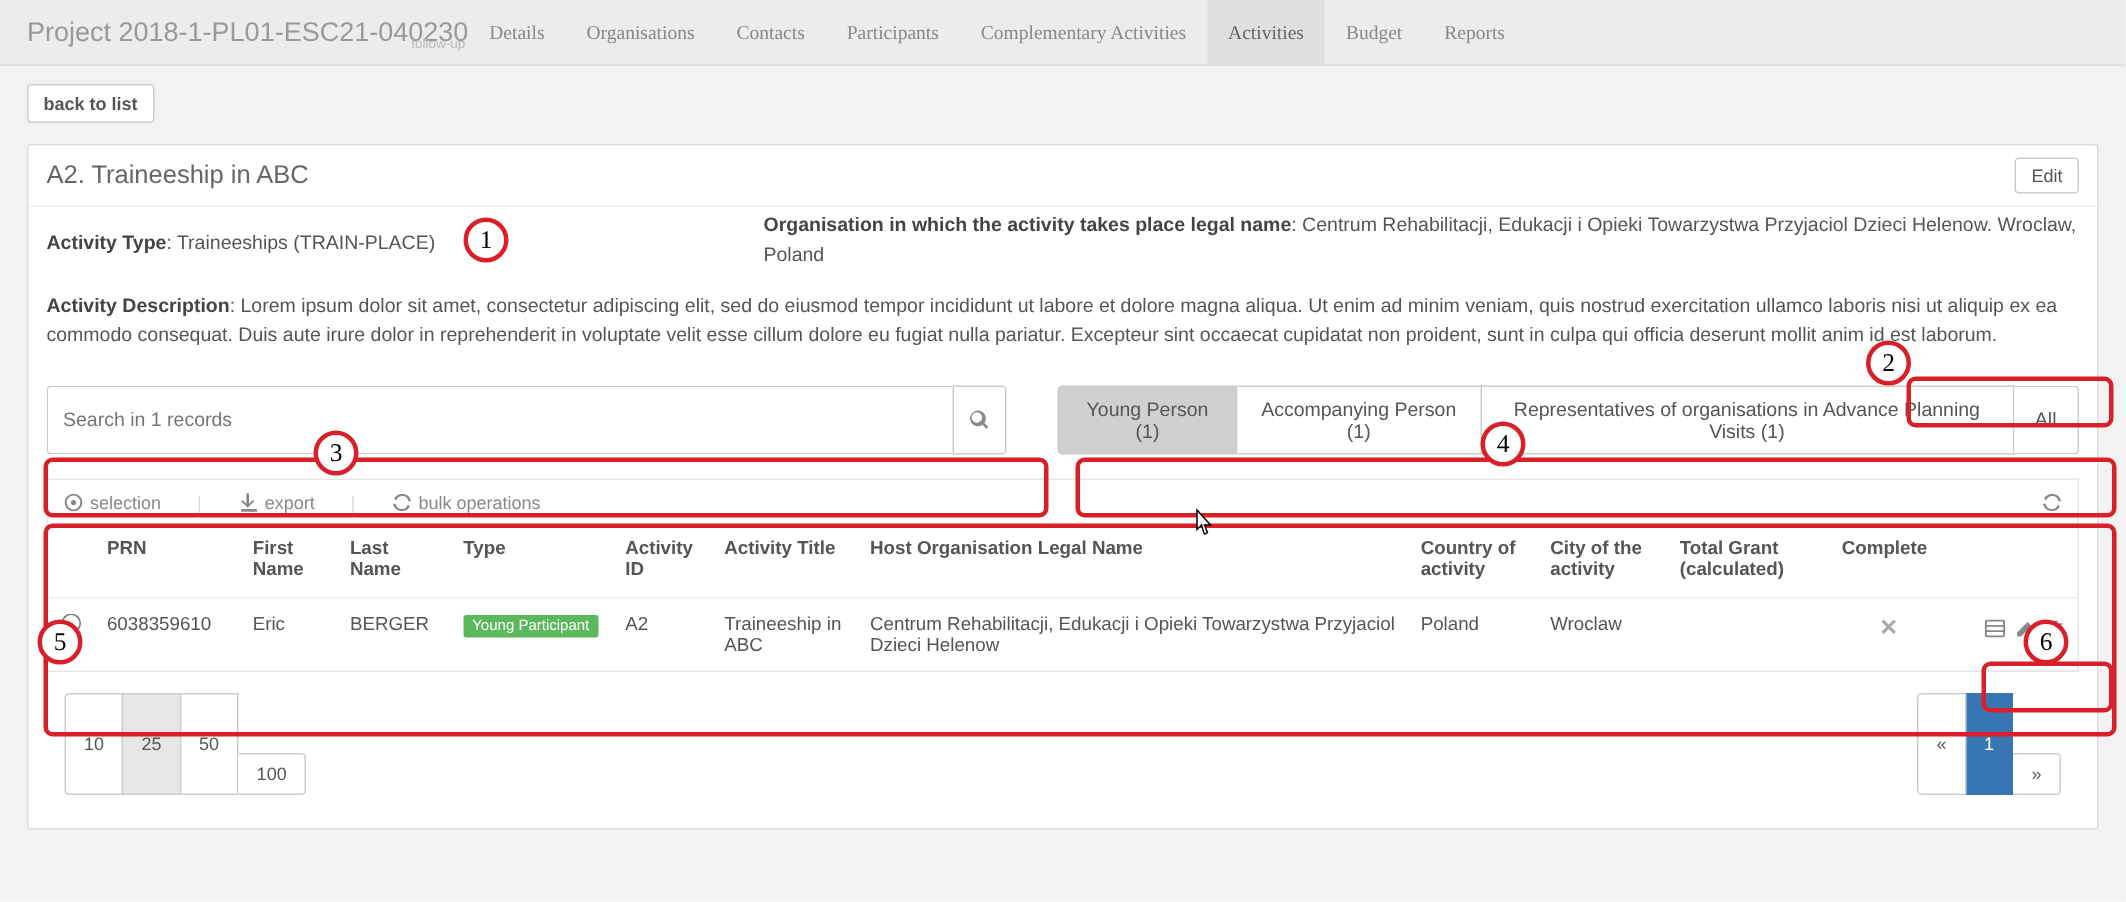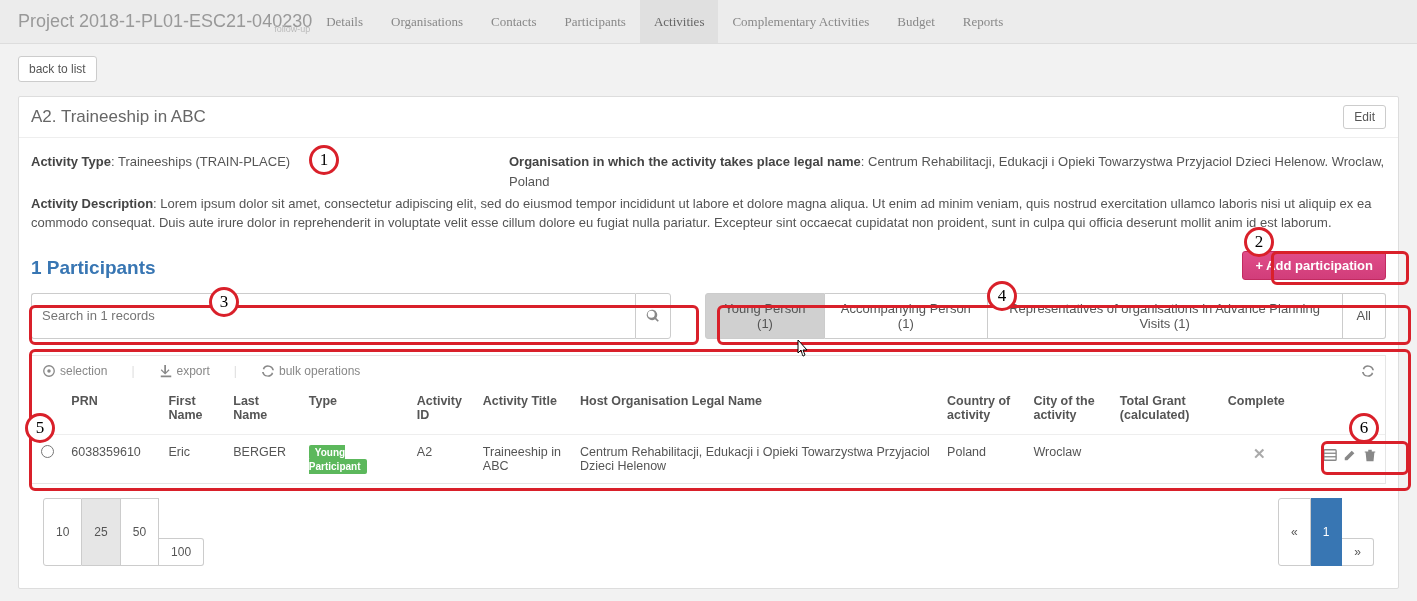--- a/index.html
+++ b/index.html
@@ -8,31 +8,31 @@
   
   .navbar { background: #ececec; border-bottom: 1px solid #ddd; display: flex; align-items: center; height: 44px; padding: 0 18px; }
   .navbar .title { font-size: 18px; color: #999; position: relative; }
   .navbar .subtitle { font-size: 9px; color: #bbb; position:absolute; right:2px; bottom:-2px;}
   .nav-tabs { display: flex; height: 100%; }
   .nav-tab { padding: 0 14px; display: flex; align-items: center; color: #888; cursor: pointer; font-size: 13px; font-family: Liberation Serif, serif; }
   .nav-tab.active { background: #e0e0e0; color: #666; }
   
   
   .page-body { padding: 12px 18px; }
-  .back-btn { background: #fff; border: 1px solid #ccc; border-radius: 3px; padding: 5px 10px; font-size: 12px; color: #555; cursor: pointer; }
+  .back-btn { background: #fff; border: 1px solid #ccc; border-radius: 3px; padding: 5px 10px; font-size: 12px; color: #555; cursor: pointer; font-weight: bold; }
   
   .panel { background: #fff; border: 1px solid #ddd; border-radius: 2px; margin-top: 14px; padding: 0; position: relative; }
   .panel-head { display: flex; justify-content: space-between; align-items: center; padding: 8px 12px; border-bottom: 1px solid #eee; }
   .panel-title { font-size: 17px; color: #666; font-weight: normal; }
   .edit-btn { background: #fff; border: 1px solid #ccc; border-radius: 3px; padding: 4px 10px; font-size: 12px; cursor: pointer; color:#555;}
   
   .info-block { padding: 14px 12px 18px 12px; position: relative; }
   .info-row { margin-bottom: 6px; font-size: 13px; color: #555; line-height: 1.5; }
   .info-row b { font-weight: bold; color: #444; }
-  .org-right { position: absolute; top: 14px; left: 490px; right: 12px; }
+  .org-right { position: absolute; top: 2px; left: 490px; right: 12px; }
   
   .section-title { font-size: 19px; font-weight: bold; color: #3876b3; padding: 0 12px; margin-bottom: 14px; }
   
   .add-btn-wrap { position: absolute; right: 12px; top: 178px; }
   .add-btn { background: #d63384; background: #d6336c; border: 1px solid #c22a60; color: #fff; border-radius: 3px; padding: 6px 12px; font-size: 13px; cursor: pointer; font-weight:bold;}
   .add-btn { background: linear-gradient(#e04d89,#d13d7a); }
   
   
   .filter-row { display: flex; padding: 0 12px 10px 12px; gap: 22px; align-items: stretch; }
   .search-group { flex: 0 0 640px; display: flex; }
@@ -50,21 +50,21 @@
   .table-toolbar .tool { cursor: pointer; display: flex; align-items: center; gap: 4px; }
   .table-toolbar .sep { color: #ddd; }
   .refresh { margin-left: auto; cursor: pointer; }
   
   
   .tbl-wrap { margin: 0 12px; border: 1px solid #e5e5e5; border-top:none; }
   table { width: 100%; border-collapse: collapse; font-size: 12.5px; }
   th { text-align: left; font-weight: bold; color: #555; padding: 8px 8px 12px 8px; vertical-align: top; }
   td { padding: 10px 8px; border-top: 1px solid #eee; vertical-align: top; color: #555; }
   .radio-cell { width: 28px; text-align:center; }
-  .type-badge { background: #5cb85c; color: #fff; font-size: 10px; padding: 2px 6px; border-radius: 2px; font-weight:bold; }
+  .type-badge { background: #5cb85c; color: #fff; font-size: 10px; padding: 2px 6px; border-radius: 2px; font-weight:normal; }
   .complete-x { color: #aaa; font-weight: bold; font-size: 15px; text-align:center;}
   .row-actions { text-align: right; white-space: nowrap; }
   .row-actions span { cursor: pointer; color: #888; margin-left: 6px; font-size: 14px; }
   
   
   .pager-row { display: flex; justify-content: space-between; padding: 14px 24px 22px 24px; }
   .btn-group { display: flex; }
   .pg-btn { border: 1px solid #ccc; padding: 6px 12px; background: #fff; cursor: pointer; font-size: 12px; color:#555;}
   .pg-btn:first-child { border-radius: 3px 0 0 3px; }
   .pg-btn:last-child { border-radius: 0 3px 3px 0; margin-top: 40px; }
@@ -86,22 +86,22 @@
 <div class="navbar">
   <div class="title">
     <span>Project 2018-1-PL01-ESC21-040230</span>
     <span class="subtitle">follow-up</span>
   </div>
   <div class="nav-tabs" id="nav-tabs">
       <div class="nav-tab">Details</div>
       <div class="nav-tab">Organisations</div>
       <div class="nav-tab">Contacts</div>
       <div class="nav-tab">Participants</div>
+      <div class="nav-tab">Complementary Activities</div>
       <div class="nav-tab active">Activities</div>
-      <div class="nav-tab">Complementary Activities</div>
       <div class="nav-tab">Budget</div>
       <div class="nav-tab">Reports</div>
     </div>
 </div>
 
 <div class="page-body" style="position:relative;">
   <button class="back-btn">back to list</button>
 
   <div class="panel" style="position:relative;">
     <div class="panel-head">
@@ -114,26 +114,20 @@
         <b>Activity Type</b>: <span>Traineeships (TRAIN-PLACE)</span>
       </div>
       <div class="info-row org-right">
         <b>Organisation in which the activity takes place legal name</b>: <span>Centrum Rehabilitacji, Edukacji i Opieki Towarzystwa Przyjaciol Dzieci Helenow. Wroclaw, Poland</span>
       </div>
       <div class="info-row" style="margin-top:22px;">
         <b>Activity Description</b>: <span>Lorem ipsum dolor sit amet, consectetur adipiscing elit, sed do eiusmod tempor incididunt ut labore et dolore magna aliqua. Ut enim ad minim veniam, quis nostrud exercitation ullamco laboris nisi ut aliquip ex ea commodo consequat. Duis aute irure dolor in reprehenderit in voluptate velit esse cillum dolore eu fugiat nulla pariatur. Excepteur sint occaecat cupidatat non proident, sunt in culpa qui officia deserunt mollit anim id est laborum.</span>
       </div>
     </div>
 
-    <div style="position:relative;">
-      <div class="section-title">1 Participants</div>
-      <div class="add-btn-wrap" style="top:-6px;">
-        <button class="add-btn">+ Add participation</button>
-      </div>
-    </div>
 
     <div class="filter-row">
       <div class="search-group">
         <input class="search-input" placeholder="Search in 1 records" style="">
         <button class="search-btn">
           <svg class="icon" viewBox="0 0 16 16">
               <path d="M11.7 10.3a6 6 0 1 0-1.4 1.4l3 3 1.4-1.4-3-3zM6 10a4 4 0 1 1 0-8 4 4 0 0 1 0 8z"></path>
             </svg>
         </button>
       </div>

